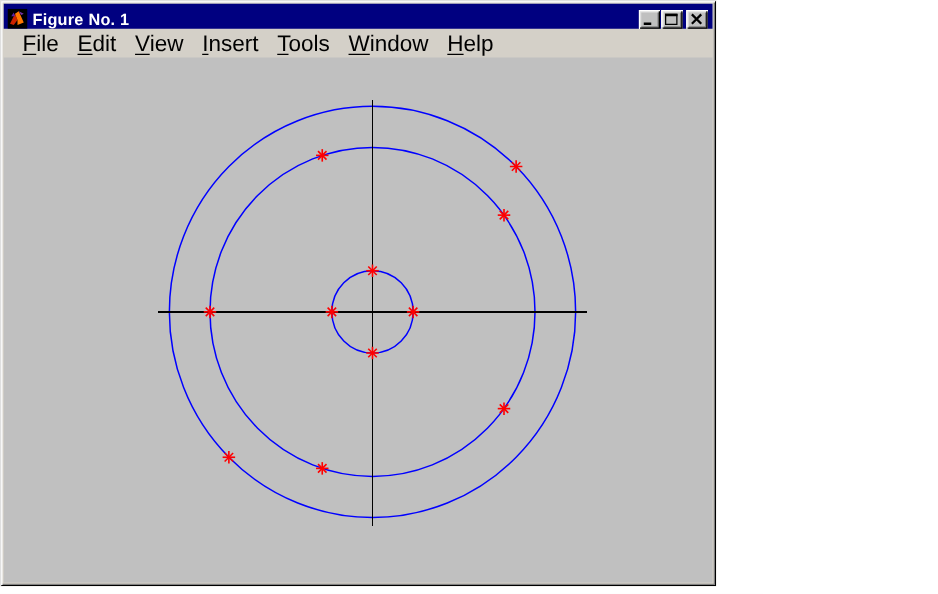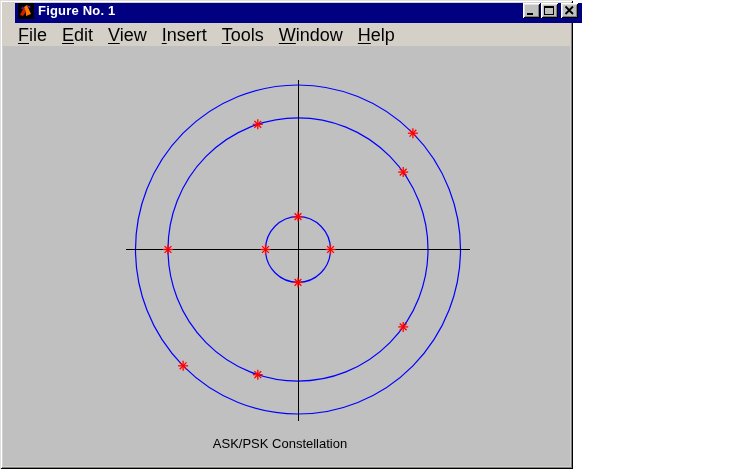--- a/index.html
+++ b/index.html
@@ -3,21 +3,21 @@
 <meta charset="utf-8">
 <style>
   html,body{margin:0;padding:0;background:#ffffff;}
   .screen{position:relative;width:750px;height:475px;background:#ffffff;overflow:hidden;
           font-family:"Liberation Sans",sans-serif;}
   
   .window{position:absolute;left:0;top:0;width:573px;height:469px;background:#d4d0c8;
           box-shadow:inset 1px 1px 0 #dfdfdf, inset -1px -1px 0 #000000,
                      inset 2px 2px 0 #ffffff, inset -2px -2px 0 #808080;}
   .titlebar{position:absolute;left:3px;top:3px;width:567px;height:20px;background:#000080;
-            display:flex;align-items:flex-start;padding:0 2px;box-sizing:border-box;margin-left:12px;}
+            display:flex;align-items:flex-end;padding:0 2px;box-sizing:border-box;}
   .app-icon{width:16px;height:16px;margin:0 4px 0 1px;flex:0 0 auto;}
   .title-text{color:#ffffff;font-weight:bold;font-size:13px;letter-spacing:.2px;
               flex:1 1 auto;white-space:nowrap;overflow:hidden;}
   .cap-btns{display:flex;align-items:center;gap:0;margin-right:2px;}
   .cap-btn{width:17px;height:15px;background:#c0c0c0;margin-left:1px;
            box-shadow:inset 1px 1px 0 #ffffff, inset -1px -1px 0 #000000,
                       inset 2px 2px 0 #dfdfdf, inset -2px -2px 0 #808080;
            display:flex;align-items:center;justify-content:center;padding:0;border:0;}
   .cap-btn.close{margin-left:3px;}
   
@@ -145,16 +145,15 @@
           <line x1="-3.4" y1="3.4" x2="3.4" y2="-3.4"></line>
         </g>
         <g transform="translate(183.1,365.8)" stroke="#ff0000" stroke-width="1.3">
           <line x1="-5" y1="0" x2="5" y2="0"></line>
           <line x1="0" y1="-5" x2="0" y2="5"></line>
           <line x1="-3.4" y1="-3.4" x2="3.4" y2="3.4"></line>
           <line x1="-3.4" y1="3.4" x2="3.4" y2="-3.4"></line>
         </g>
       </svg>
 
-    <div class="caption">ASK/PSK Constellation</div>
 
   </div>
 </div>
 
 </body></html>

